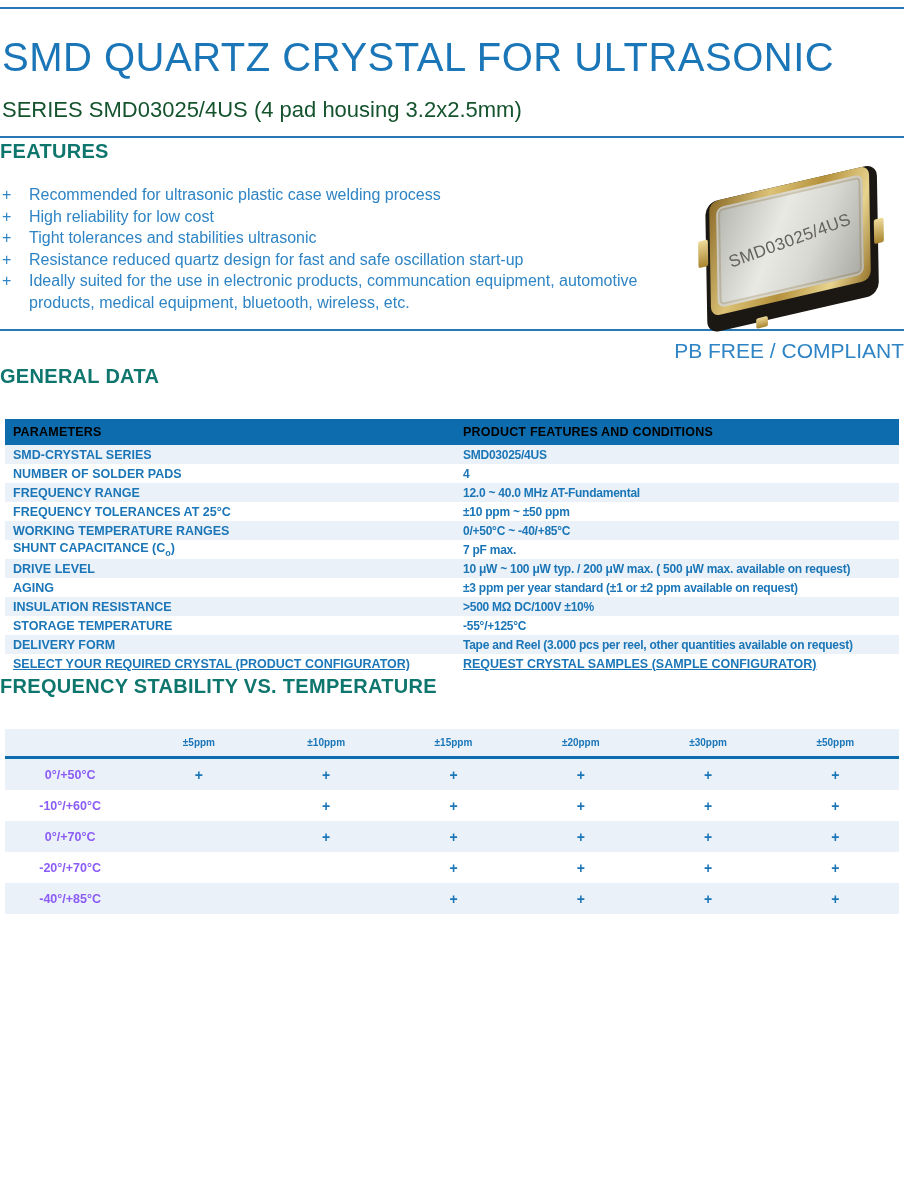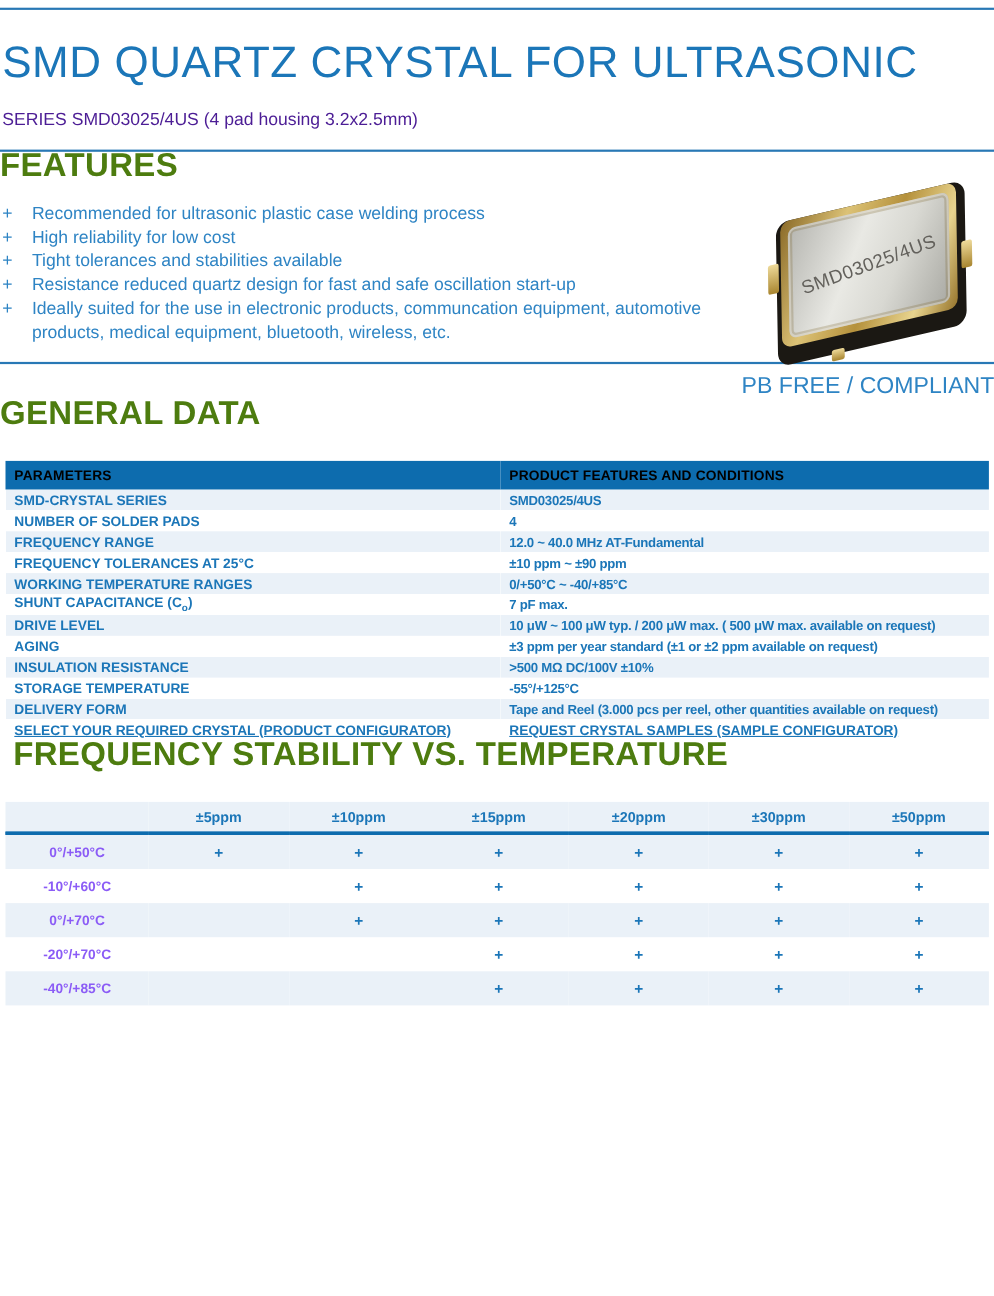--- a/index.html
+++ b/index.html
@@ -3,27 +3,27 @@
 <meta charset="utf-8">
 <style>
   html,body{margin:0;padding:0;background:#ffffff;}
   body{width:904px;height:1178px;overflow:hidden;font-family:"Liberation Sans",sans-serif;position:relative;}
   .page{position:relative;width:904px;height:1178px;}
 
   .topline{margin-top:7px;height:2px;background:#2878b5;}
   .rule{height:2px;background:#2878b5;}
 
   h1.page-title{margin:24px 0 0 2px;font-size:40px;line-height:48px;font-weight:400;color:#1b76b8;letter-spacing:0.5px;}
-  .page-subtitle{margin:16px 0 0 2px;font-size:16px;line-height:26px;font-weight:400;color:#4c1d95;}
+  .page-subtitle{margin:16px 0 0 2px;font-size:22px;line-height:26px;font-weight:400;color:#14532d;}
   .rule-header{margin-top:13px;}
 
-  h2.section-heading{margin:0;font-size:30px;line-height:26px;font-weight:700;color:#4d7c0f;letter-spacing:0.3px;}
+  h2.section-heading{margin:0;font-size:20px;line-height:26px;font-weight:700;color:#0f766e;letter-spacing:0.3px;}
   .h-features{margin:15px 0 0 2px;}
   .h-general{margin:47px 0 0 2px;}
-  .h-stability{margin:88px 0 0 2px;padding-left:12px;}
+  .h-stability{margin:88px 0 0 2px;}
 
   .features-list{margin:20px 0 0 2px;width:700px;}
   .feat-row{display:flex;font-size:16px;line-height:21.5px;color:#2e84c4;}
   .feat-plus{width:27px;flex:0 0 27px;}
   .feat-text{flex:1;}
 
   .rule-pb{margin-top:16px;}
   .pb-note{margin-top:7px;text-align:right;font-size:21px;line-height:25px;color:#2e84c4;padding-right:0;}
 
   table{border-collapse:collapse;table-layout:fixed;}
@@ -34,21 +34,21 @@
   #gd-table td{height:19px;font-size:12.5px;font-weight:700;color:#1b76b8;padding:0 0 0 8px;white-space:nowrap;overflow:hidden;}
   #gd-table td.value{font-size:12px;letter-spacing:-0.25px;}
   #gd-table tbody tr:nth-child(odd){background:#eaf1f8;}
   #gd-table sub{font-size:9px;}
   .cell-link{text-decoration:underline;cursor:pointer;}
 
   #st-table{margin:30px 0 0 5px;width:894px;}
   #st-table col.stc1{width:130px;}
   #st-table col.stc{width:127px;}
   #st-table thead tr{background:#eaf1f8;}
-  #st-table thead th{height:25px;font-size:13px;font-weight:700;color:#1b76b8;text-align:center;border-bottom:3px solid #0d6cae;}
+  #st-table thead th{height:25px;font-size:10px;font-weight:700;color:#1b76b8;text-align:center;border-bottom:3px solid #0d6cae;}
   #st-table tbody th{height:29px;font-size:12.5px;font-weight:700;color:#8b5cf6;text-align:center;}
   #st-table tbody td{height:29px;font-size:14px;font-weight:700;color:#1b76b8;text-align:center;}
   #st-table tbody tr:nth-child(odd){background:#eaf1f8;}
 
   
   .chip-wrap{position:absolute;top:166px;right:4px;width:216px;height:156px;}
   .chip{position:absolute;left:26px;top:14px;width:160px;height:108px;transform:rotate(-13deg) skewX(-12deg);}
   .chip .base{position:absolute;left:-6px;right:-10px;top:-2px;bottom:-18px;background:#1b1813;border-radius:12px;}
   .chip .pad{position:absolute;background:linear-gradient(#eeda9a,#a8852f);border-radius:2px;}
   .chip .pad-l{left:-14px;top:34px;width:10px;height:26px;}
@@ -74,21 +74,21 @@
       <div class="feat-row">
         <span class="feat-plus">+</span>
         <span class="feat-text">Recommended for ultrasonic plastic case welding process</span>
       </div>
       <div class="feat-row">
         <span class="feat-plus">+</span>
         <span class="feat-text">High reliability for low cost</span>
       </div>
       <div class="feat-row">
         <span class="feat-plus">+</span>
-        <span class="feat-text">Tight tolerances and stabilities available</span>
+        <span class="feat-text">Tight tolerances and stabilities ultrasonic</span>
       </div>
       <div class="feat-row">
         <span class="feat-plus">+</span>
         <span class="feat-text">Resistance reduced quartz design for fast and safe oscillation start-up</span>
       </div>
       <div class="feat-row">
         <span class="feat-plus">+</span>
         <span class="feat-text">Ideally suited for the use in electronic products, communcation equipment,  automotive products, medical equipment, bluetooth, wireless, etc.</span>
       </div>
     </div>
@@ -129,21 +129,21 @@
         <tr>
           <td class="param">NUMBER OF SOLDER PADS</td>
           <td class="value">4</td>
         </tr>
         <tr>
           <td class="param">FREQUENCY RANGE</td>
           <td class="value">12.0 ~ 40.0 MHz AT-Fundamental</td>
         </tr>
         <tr>
           <td class="param">FREQUENCY TOLERANCES AT 25°C</td>
-          <td class="value">±10 ppm ~ ±90 ppm</td>
+          <td class="value">±10 ppm ~ ±50 ppm</td>
         </tr>
         <tr>
           <td class="param">WORKING TEMPERATURE RANGES</td>
           <td class="value">0/+50°C ~ -40/+85°C</td>
         </tr>
         <tr>
           <td class="param">SHUNT CAPACITANCE (C<sub>o</sub>)</td>
           <td class="value">7 pF max.</td>
         </tr>
         <tr>

